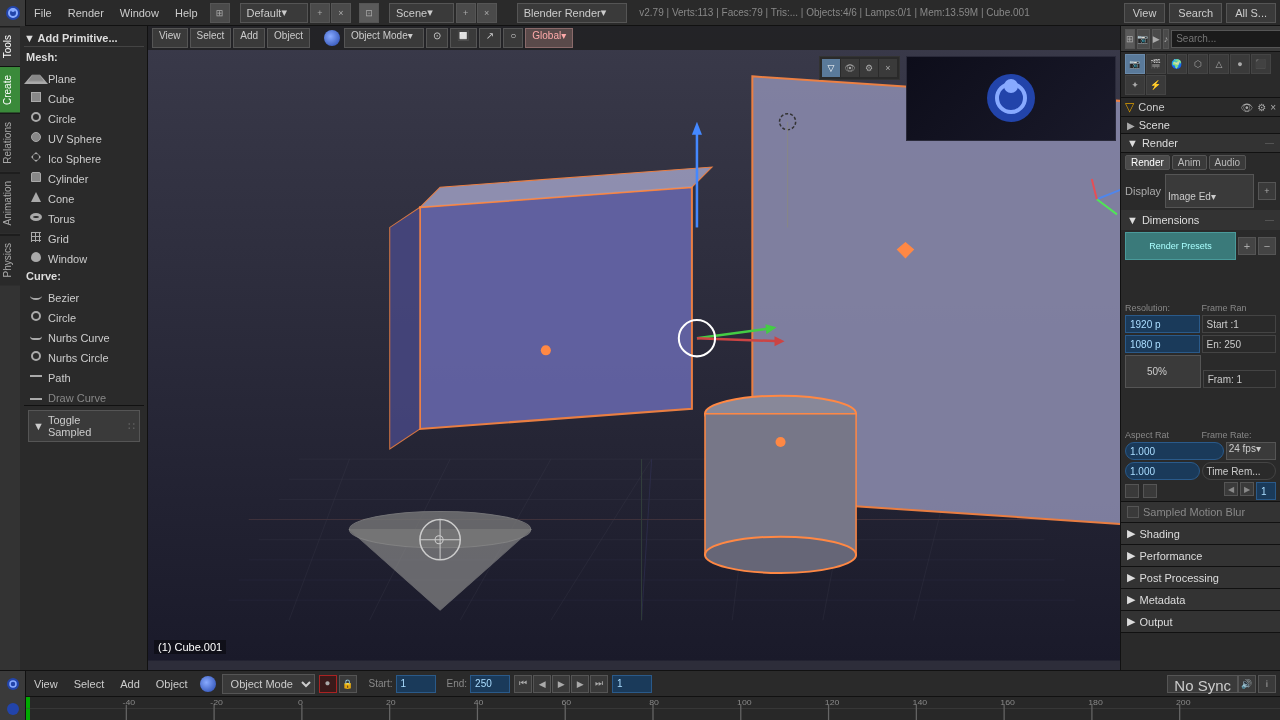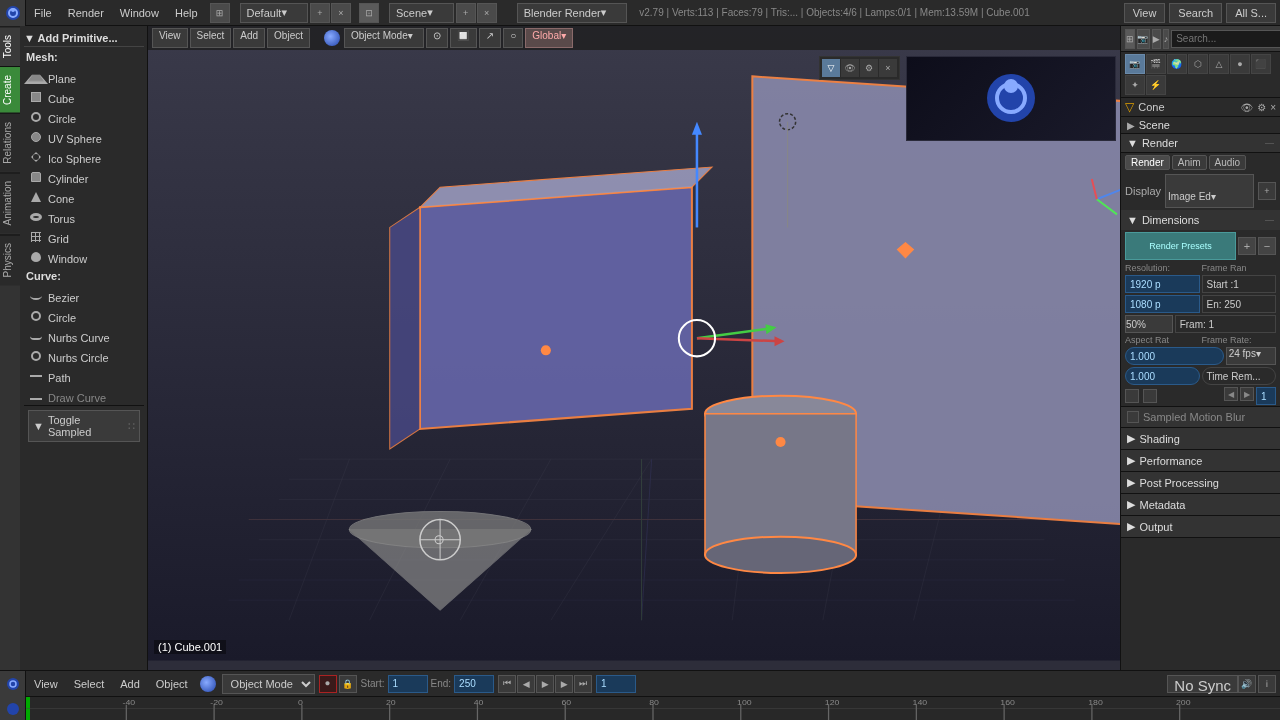--- a/index.html
+++ b/index.html
@@ -306,23 +306,23 @@
     .dim-minus { width: 18px; height: 18px; background: #444; border: 1px solid #555; color: #aaa; font-size: 11px; display:flex;align-items:center;justify-content:center;cursor:pointer; }
     .field-row {
       display: flex; gap: 2px; padding: 1px 4px; align-items: flex-end;
     }
     .field-full { flex: 1; }
     .field-half { flex: 1; border-radius: 9px; }
     .pct-field {
       background: #3a3a3a;
       border: 1px solid #555;
       color: #ccc;
-      height: 18px;
-      font-size: 10px;
-      padding: 0 0;
+      height: 33px;
+      font-size: 10px;
+      padding: 0 21px;
       display: flex; align-items: center;
       flex: 1;
     }
     .col-select {
       background: #3a3a3a;
       border: 1px solid #555;
       color: #ccc;
       height: 18px;
       font-size: 10px;
       padding: 0 2px;
@@ -530,21 +530,21 @@
       color: #ccc;
       font-size: 9px;
       height: 28px;
       display: flex; align-items: center; justify-content: center;
       cursor: pointer;
     }
 
     .num-row {
       display: flex; gap: 2px; padding: 1px 4px; align-items: center;
     }
-    .num-lbl { color: #888; font-size: 9px; flex: 1; }
+    .num-lbl { color: #888; font-size: 9px; flex: 1; margin-top: 40px; }
     .nf {
       background: #1a3a5a;
       border: 1px solid #2a5a8a;
       color: #aaddff;
       height: 18px;
       font-size: 10px;
       padding: 0 4px;
       display: flex; align-items: center;
       flex: 2;
     }
@@ -569,21 +569,21 @@
       width: 18px; height: 18px;
       background: #3a3a3a;
       border: 1px solid #555;
       display: flex; align-items: center; justify-content: center;
       cursor: pointer;
       font-size: 9px; color: #aaa;
     }
     .start-end-row {
       display: flex; align-items: center; gap: 3px;
     }
-    .se-label { color: #888; font-size: 10px; }
+    .se-label { color: #888; font-size: 10px; margin-left: 8px; }
     .se-field {
       background: #1a3a5a;
       border: 1px solid #2a5a8a;
       color: #aaddff;
       height: 18px;
       width: 40px;
       font-size: 10px;
       padding: 0 4px;
       display: flex; align-items: center;
     }

